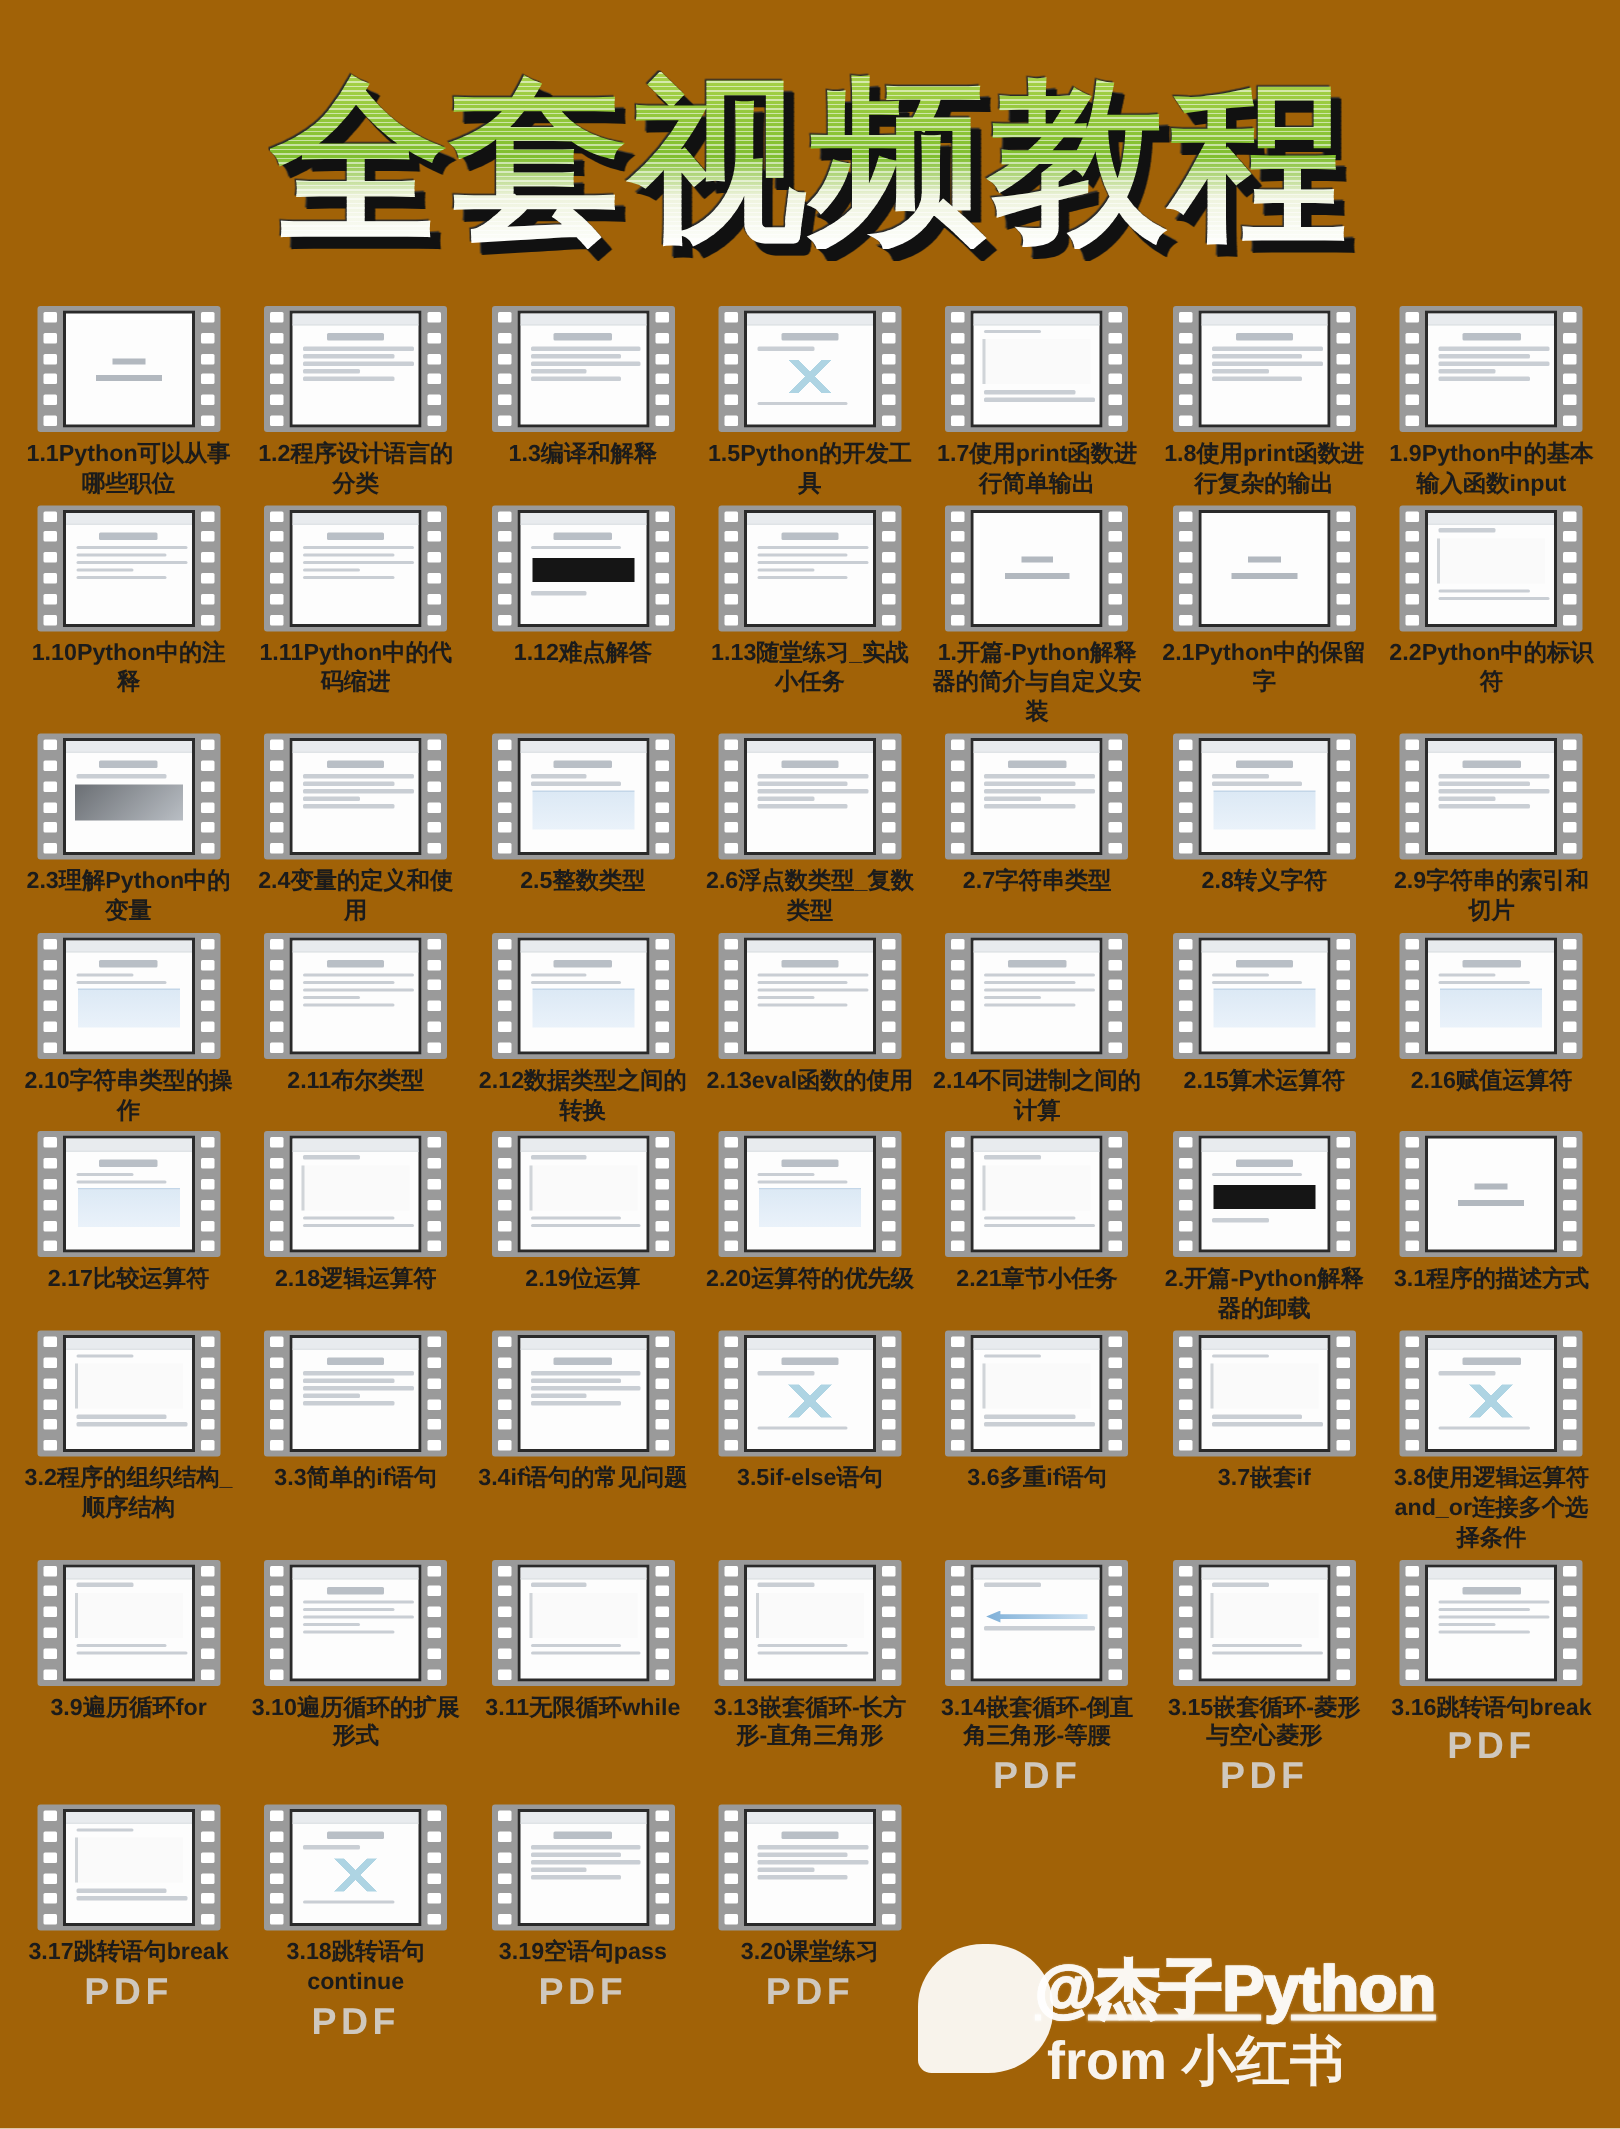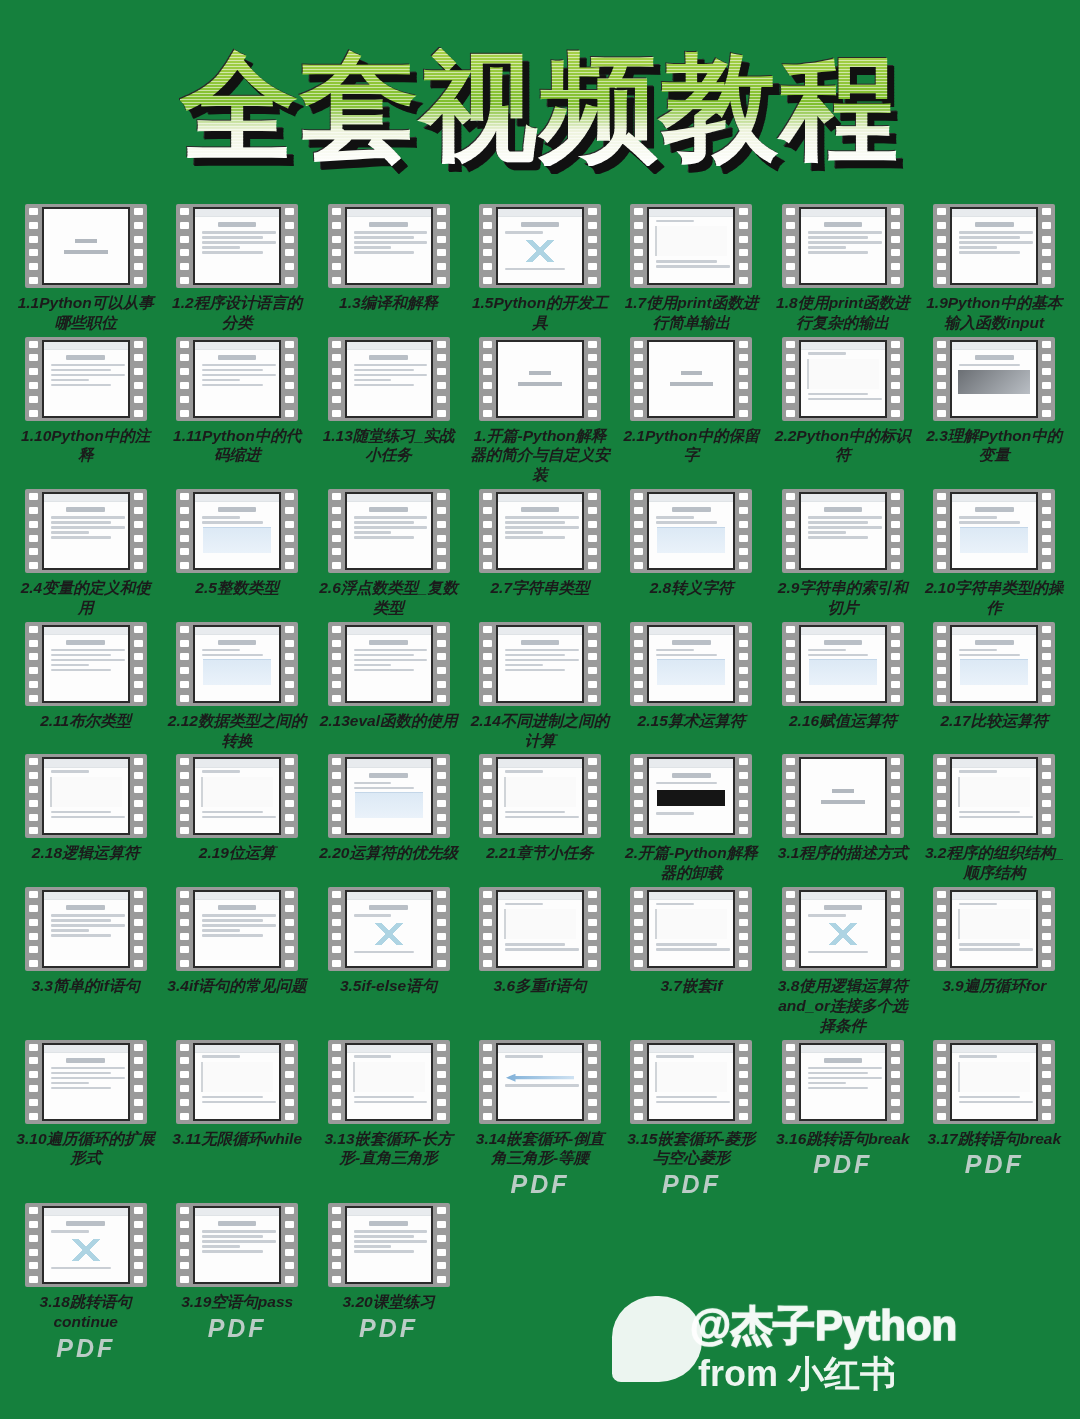--- a/index.html
+++ b/index.html
@@ -2,21 +2,21 @@
 <html><head>
 <meta charset="utf-8">
 <style>
   * { box-sizing: border-box; margin: 0; padding: 0; }
   html, body {
     width: 1080px; height: 1419px;
     background: #ffffff;
     font-family: "Liberation Sans", "DejaVu Sans", sans-serif;
     overflow: hidden;
   }
-  #page { position: relative; width: 1080px; height: 1419px; background: #15803d; overflow: hidden; }
+  #page { position: relative; width: 1080px; height: 1419px; background: #a16207; overflow: hidden; }
 
   
   .title-wrap {
     position: relative;
     height: 200px;
     display: flex; align-items: center; justify-content: center;
     padding-top: 14px;
   }
   .title {
     font-family: "DejaVu Sans", "Liberation Sans", sans-serif;
@@ -36,21 +36,20 @@
     white-space: nowrap;
   }
 
   
   .grid {
     position: relative;
     display: grid;
     grid-template-columns: repeat(7, 1fr);
     column-gap: 0px;
     padding: 0 10px;
-    font-style: italic;
   }
   .cell {
     display: flex;
     flex-direction: column;
     align-items: center;
     padding: 4px 2px 0 2px;
   }
 
   
   .thumb {
@@ -128,20 +127,21 @@
   }
   .wm .line1 {
     position: absolute; left: 78px; top: 6px;
     font-size: 42px; font-weight: 700;
     color: #ffffff;
     -webkit-text-stroke: 1.5px rgba(255,255,255,.9);
     text-shadow: 0 0 2px rgba(255,255,255,.9);
     white-space: nowrap;
     mix-blend-mode: screen;
     opacity: .95;
+    text-decoration: underline;
   }
   .wm .line2 {
     position: absolute; left: 86px; top: 58px;
     font-size: 36px; font-weight: 700;
     color: rgba(255,255,255,.92);
     white-space: nowrap;
     mix-blend-mode: screen;
   }
 </style>
 </head>
@@ -421,20 +421,48 @@
             <i></i>
             <i></i>
             <i></i>
             <i></i>
             <i></i>
             <i></i>
           </div>
           <div class="screen">
             <div class="hdr"></div>
             <div class="ttl"></div>
+            <div class="ln m"></div>
+            <div class="blk"></div>
+            <div class="ln s"></div>
+          </div>
+          <div class="perf">
+            <i></i>
+            <i></i>
+            <i></i>
+            <i></i>
+            <i></i>
+            <i></i>
+          </div>
+        </div>
+        <div class="caption">1.12难点解答</div>
+      </div>
+      <div class="cell">
+        <div class="thumb">
+          <div class="perf">
+            <i></i>
+            <i></i>
+            <i></i>
+            <i></i>
+            <i></i>
+            <i></i>
+          </div>
+          <div class="screen">
+            <div class="hdr"></div>
+            <div class="ttl"></div>
             <div class="ln l"></div>
             <div class="ln m"></div>
             <div class="ln l"></div>
             <div class="ln s"></div>
             <div class="ln m"></div>
           </div>
           <div class="perf">
             <i></i>
             <i></i>
             <i></i>

